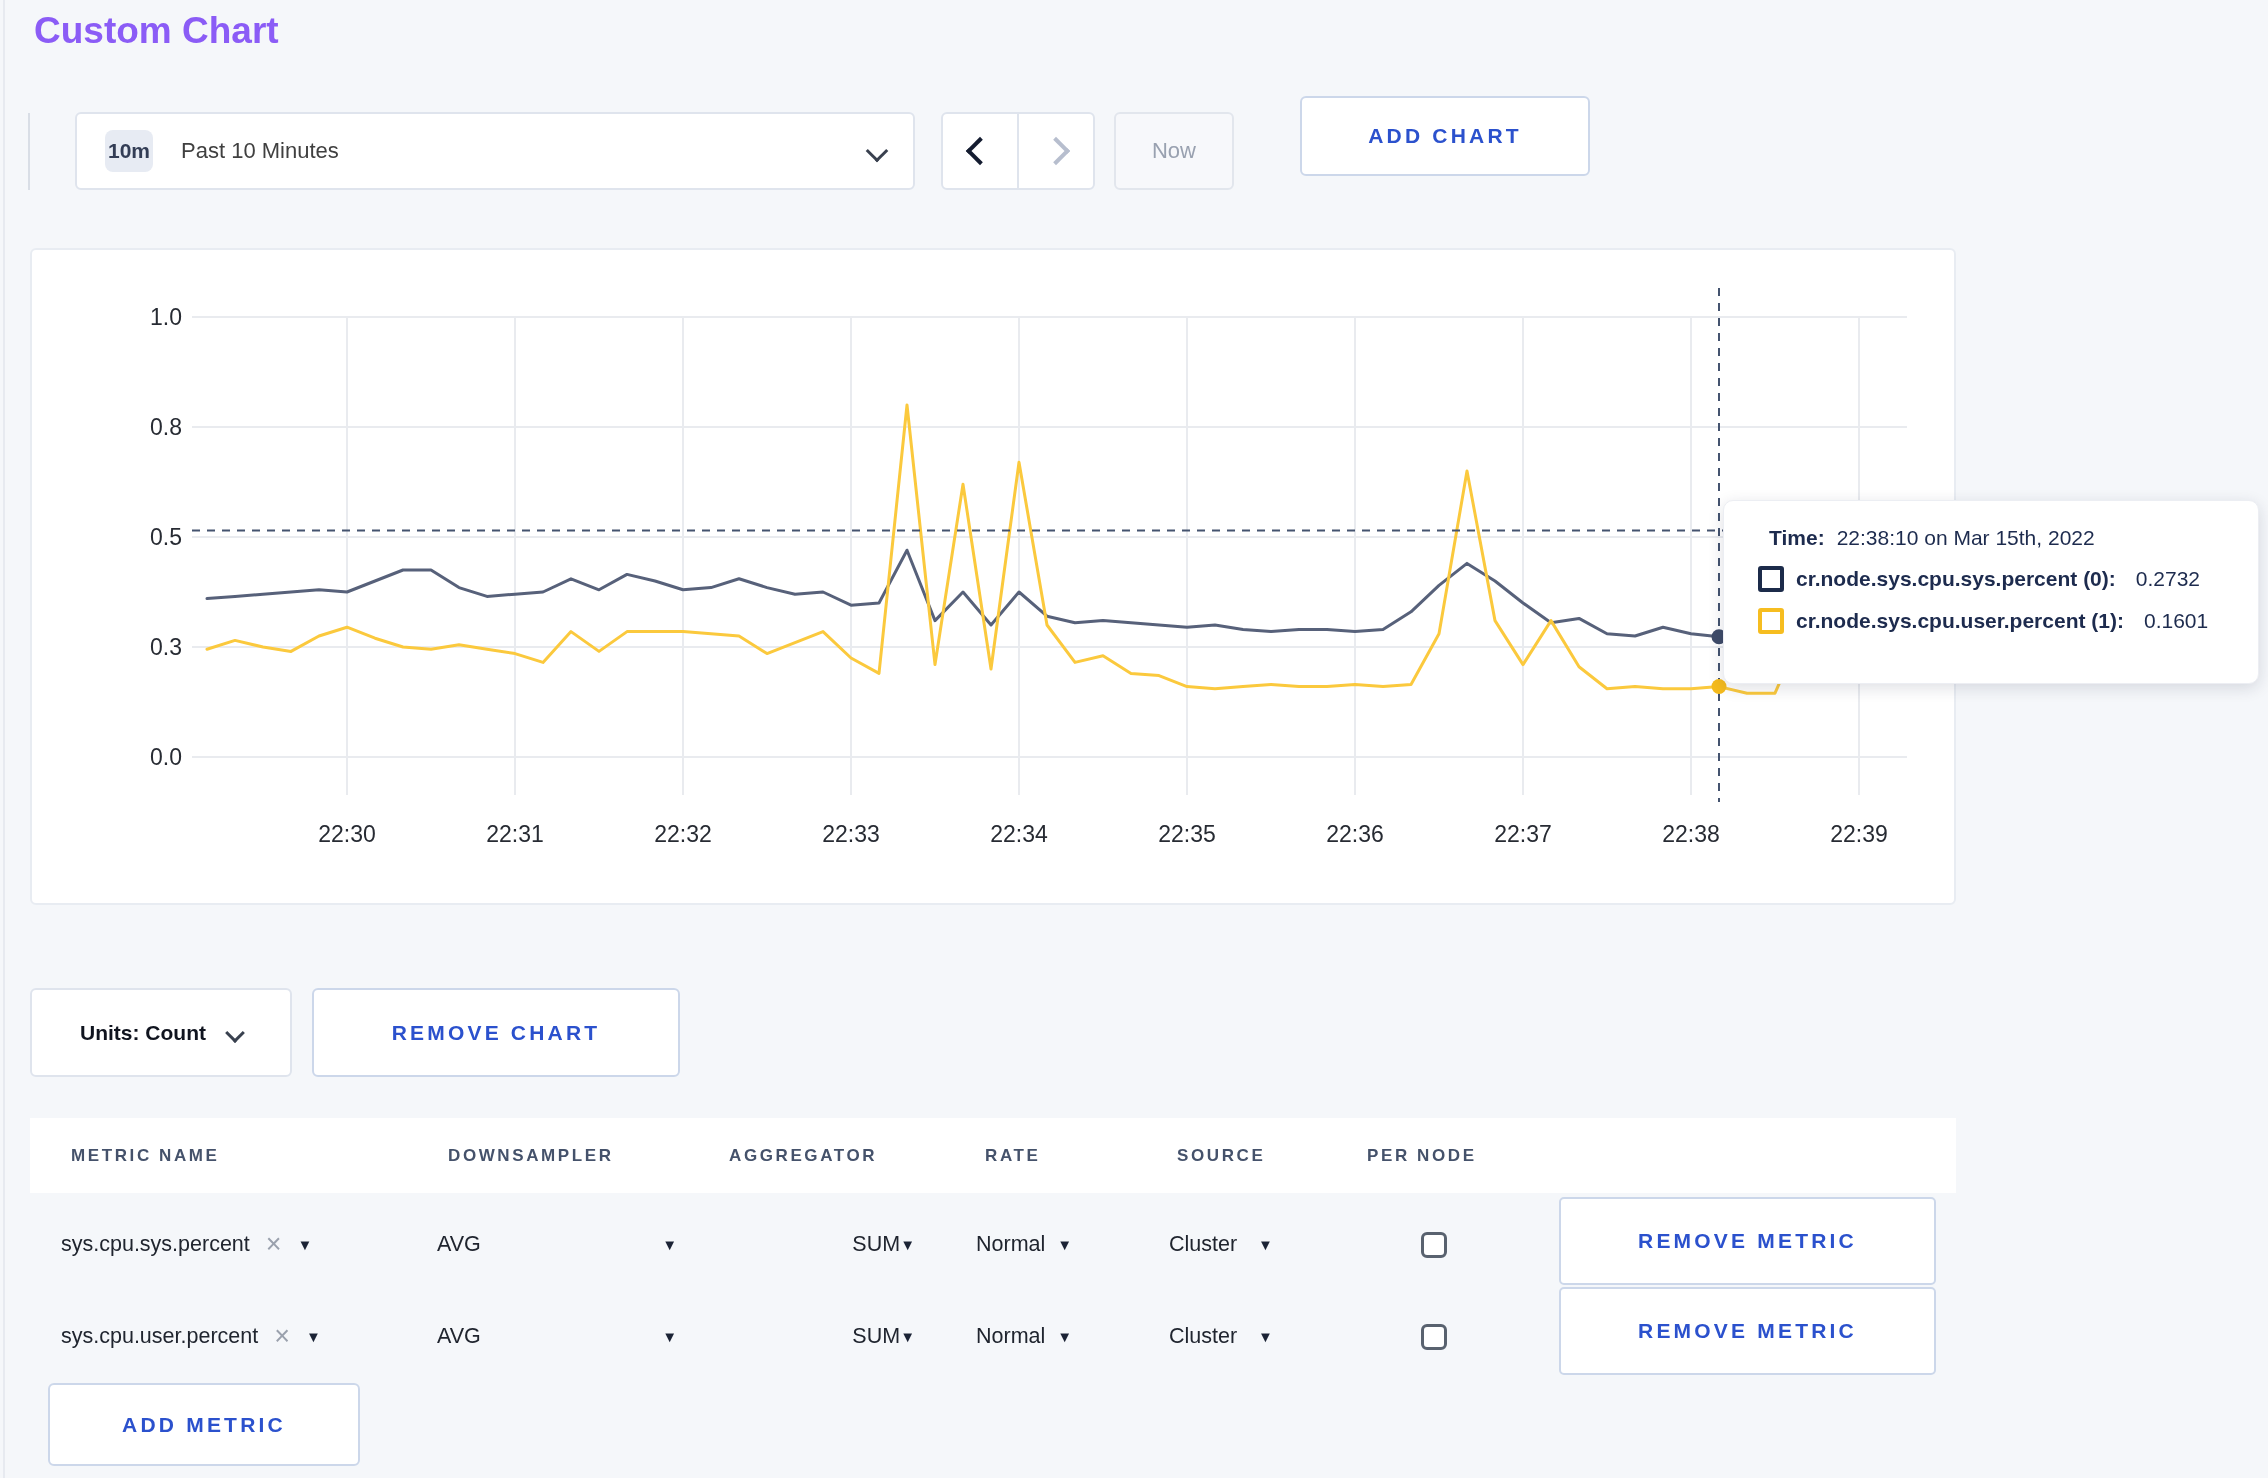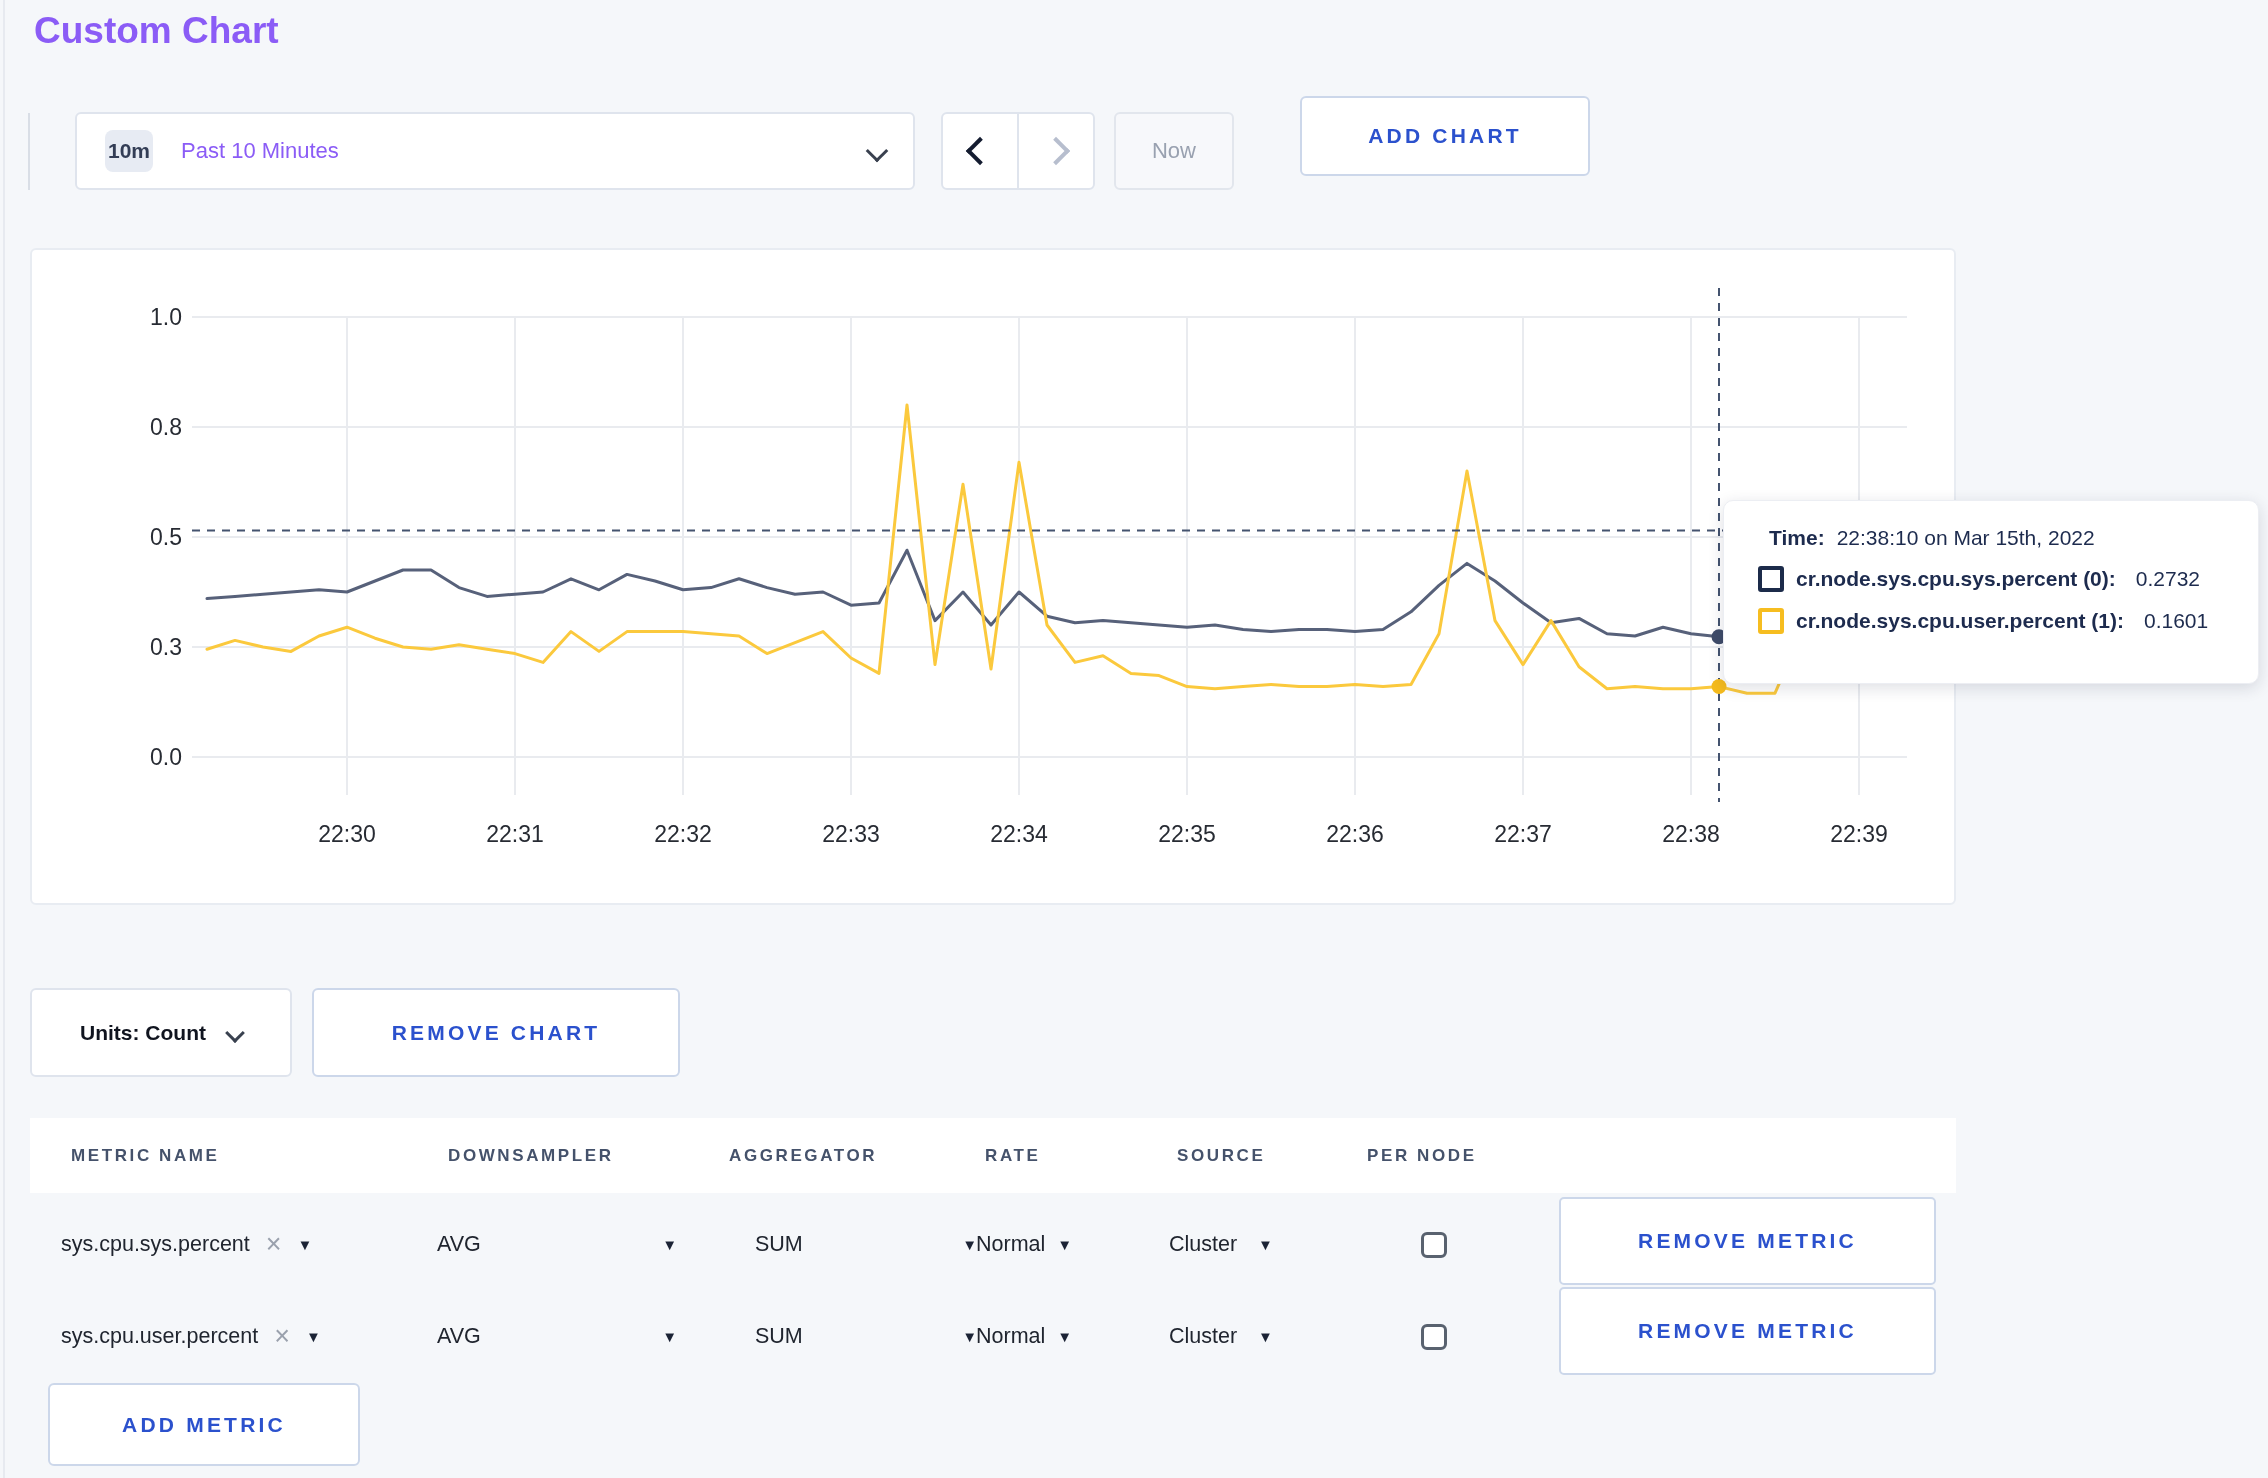--- a/index.html
+++ b/index.html
@@ -9,21 +9,21 @@
     -webkit-font-smoothing:antialiased;
   }
   .page-edge{position:absolute;left:3px;top:0;width:2px;height:100%;background:#e7eaf0}
   .page-title{position:absolute;left:34px;top:10px;font-size:37px;font-weight:600;color:#8b5cf6}
   .v-divider{position:absolute;left:28px;top:113px;width:2px;height:77px;background:#d9dee6}
 
   .box{position:absolute;box-sizing:border-box;background:#fff;border:2px solid #dfe4ed;border-radius:6px;
        display:flex;align-items:center;justify-content:center}
   .time-select{left:75px;top:112px;width:840px;height:78px;justify-content:flex-start;padding:0 28px;gap:28px;cursor:pointer}
   .badge{background:#e7ebf3;border-radius:8px;font-weight:700;font-size:21px;color:#333d55;padding:9px 3px}
-  .time-label{font-size:22px;color:#8b5cf6}
+  .time-label{font-size:22px;color:#404040}
   .chev{width:13px;height:13px;border-right:3px solid #39414f;border-bottom:3px solid #39414f;
         transform:rotate(45deg);display:inline-block}
   .ml-auto{margin-left:auto}
   .nav-arrows{left:941px;top:112px;width:154px;height:78px;padding:0}
   .arrow-cell{flex:1;height:100%;display:flex;align-items:center;justify-content:center;cursor:pointer}
   .arrow-cell:first-child{border-right:2px solid #dfe4ed}
   .chev-left{width:16px;height:16px;border-width:4px;border-color:#141c30;transform:rotate(135deg)}
   .chev-right{width:16px;height:16px;border-width:4px;border-color:#b7bece;transform:rotate(-45deg)}
   .now-btn{left:1114px;top:112px;width:120px;height:78px;background:#f7f8fb;border-color:#e2e6ed;
            color:#99a1b0;font-size:22px;cursor:default}
@@ -50,21 +50,21 @@
   .units-btn{left:30px;top:988px;width:262px;height:89px;font-weight:700;font-size:21px;color:#10141f;gap:22px;cursor:pointer}
   .remove-chart{left:312px;top:988px;width:368px;height:89px}
 
   .table-header{position:absolute;left:30px;top:1118px;width:1926px;height:75px;background:#fff}
   .th{position:absolute;top:50%;transform:translateY(-50%);font-size:17px;font-weight:700;
       letter-spacing:2.6px;color:#45526b;white-space:nowrap}
   .mrow{position:absolute;left:30px;width:1926px;height:89px}
   .cell{position:absolute;top:0;height:100%;display:flex;align-items:center;font-size:21.5px;color:#20252f}
   .c-metric{left:31px;gap:16px}
   .c-down{left:407px;width:240px;justify-content:space-between}
-  .c-agg{left:725px;width:222px;justify-content:space-between}
+  .c-agg{left:663px;width:222px;justify-content:flex-end}
   .c-rate{left:946px;gap:12px}
   .c-src{left:1139px;gap:21px}
   .c-node{left:1391px}
   .x-icon{font-size:27px;color:#9aa1ad;line-height:1;cursor:pointer}
   .caret{font-size:15px;color:#1b2335;cursor:pointer}
   .dd{cursor:pointer}
   .checkbox{width:26px;height:26px;border:3px solid #59626f;border-radius:6px;background:#fff;
             box-sizing:border-box;cursor:pointer}
   .remove-metric{width:377px;height:88px;left:1559px;border-radius:5px}
   .rm-1{top:1197px}

